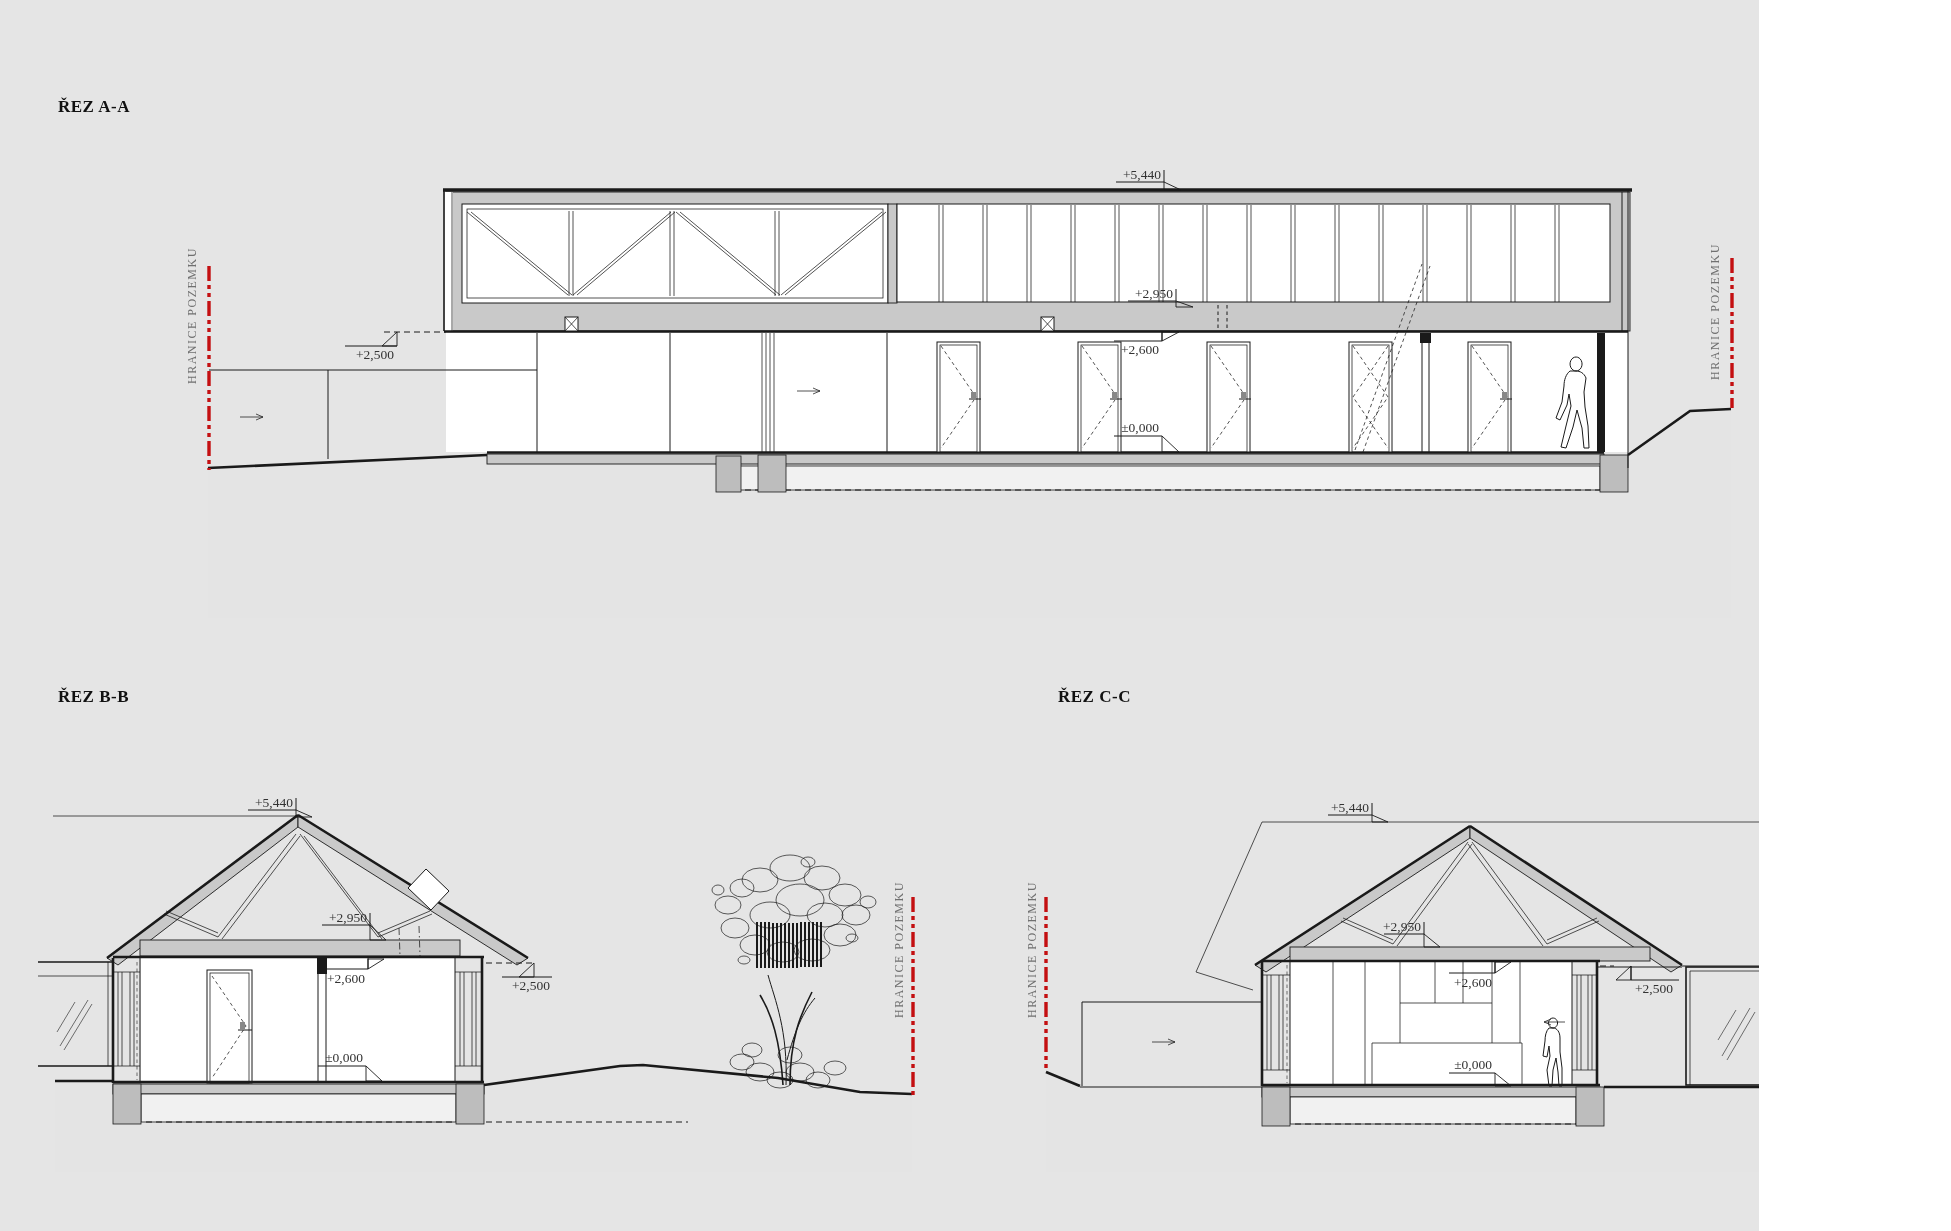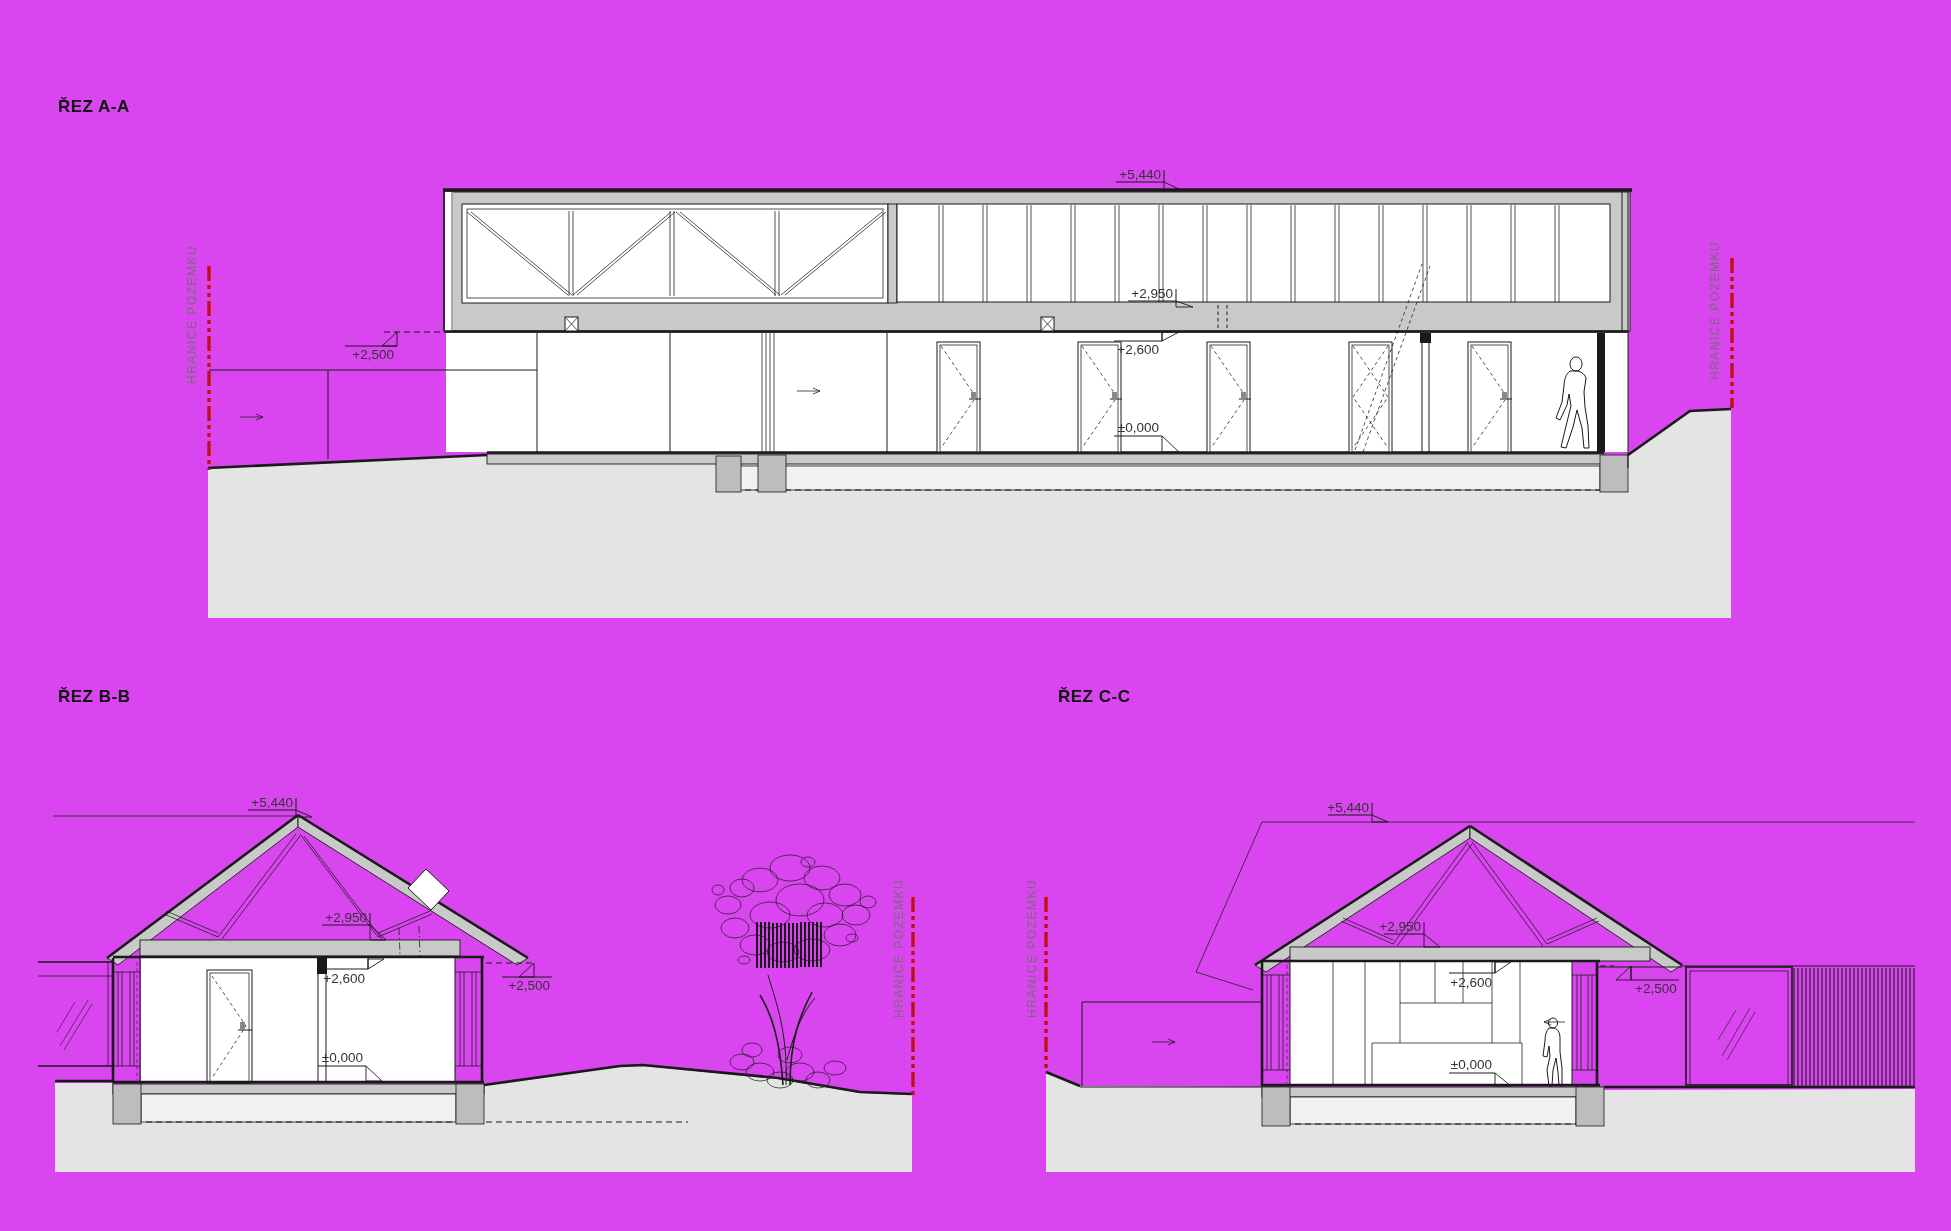--- a/index.html
+++ b/index.html
@@ -1,17 +1,17 @@
 <!DOCTYPE html>
 <html><head>
 <meta charset="utf-8">
 <style>
   html,body{margin:0;padding:0;background:#fff;}
-  #stage{position:relative;width:1951px;height:1231px;background:#d946ef;overflow:hidden;
-         font-family:Liberation Sans, sans-serif;}
+  #stage{position:relative;width:1759px;height:1231px;background:#e5e5e5;overflow:hidden;
+         font-family:Liberation Serif, serif;}
   svg{position:absolute;left:0;top:0;}
   .ln{stroke:#1a1a1a;fill:none;stroke-width:1;stroke-linecap:butt}
   .t05{stroke-width:.6}.t07{stroke-width:.75}.t15{stroke-width:1.6}.t25{stroke-width:2.6}.t35{stroke-width:3.4}
   .cut{fill:#c9c9c9;stroke:#1a1a1a;stroke-width:.9}
   .pier{fill:#bdbdbd;stroke:#1a1a1a;stroke-width:.8}
   .gnd{fill:#e4e4e4;stroke:none}
   .sub{fill:#f1f1f1;stroke:#1a1a1a;stroke-width:.8}
   .wht{fill:#ffffff;stroke:none}
   .whtln{fill:#ffffff;stroke:#1a1a1a;stroke-width:1}
   .dsh{stroke-dasharray:6 4}

